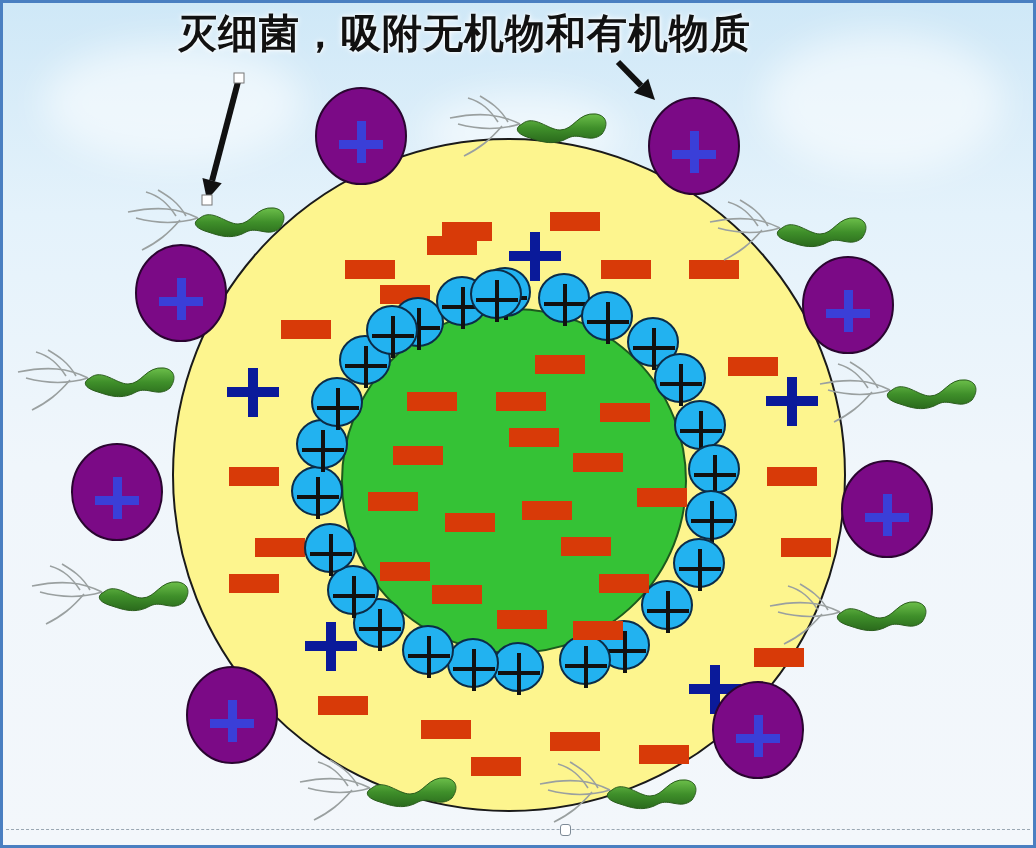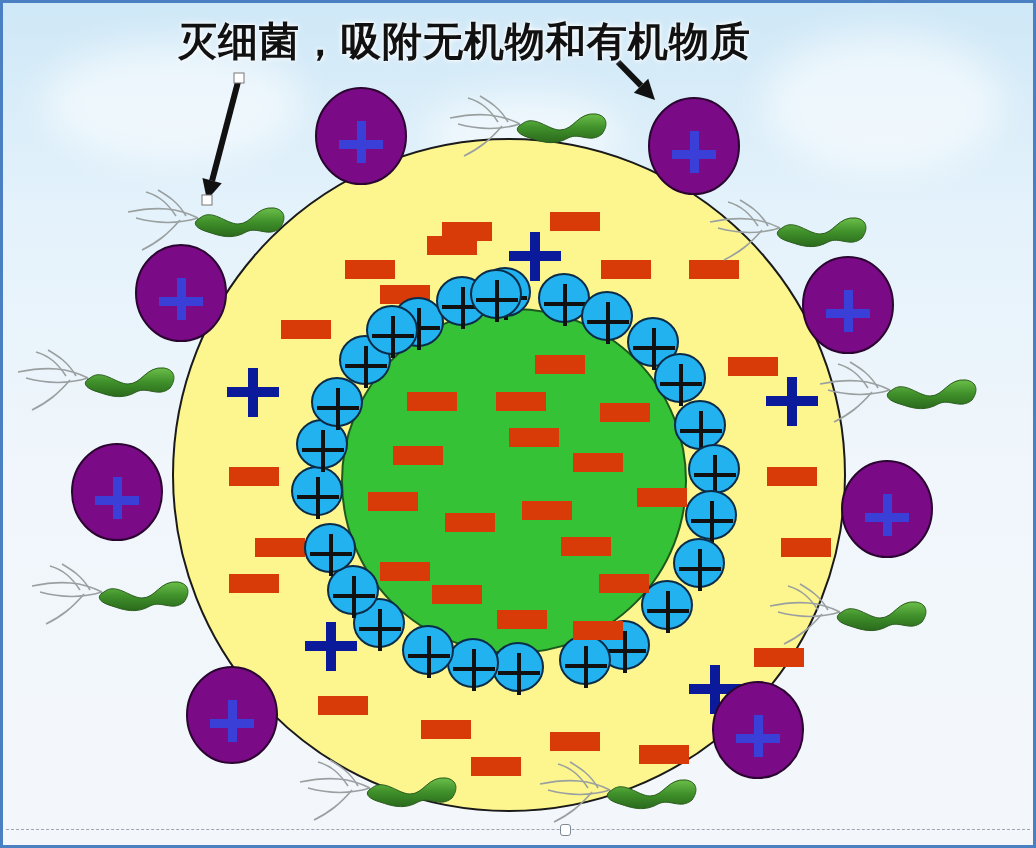--- a/index.html
+++ b/index.html
@@ -5,21 +5,21 @@
   html, body { margin:0; padding:0; }
   body { width:1036px; height:848px; overflow:hidden; background:#ffffff; font-family:"DejaVu Sans", sans-serif; }
   .frame {
     position:absolute; left:0; top:0; width:1030px; height:842px;
     border:3px solid #4a7fc1;
     background: linear-gradient(180deg, #cfe8f7 0%, #e4f2fb 25%, #f0f6fb 55%, #f3f7fb 100%);
     overflow:hidden;
   }
   .cloud { position:absolute; border-radius:50%; background:rgba(255,255,255,0.55); filter:blur(18px); }
   .title {
-    position:absolute; left:0; width:980px; top:14px; text-align:center;
+    position:absolute; left:0; width:980px; top:6px; text-align:center;
     font-size:40px; font-weight:bold; color:#111; letter-spacing:1px;
     text-shadow: 0 0 3px #fff, 0 0 6px #fff;
     padding-left:0;
   }
   .title span { display:inline-block; transform:translateX(-26px); }
   svg.diagram { position:absolute; left:0; top:0; }
   .sel-line {
     position:absolute; left:6px; right:6px; top:829px; border-top:1px dashed #9aa7b3;
   }
   .sel-handle {

